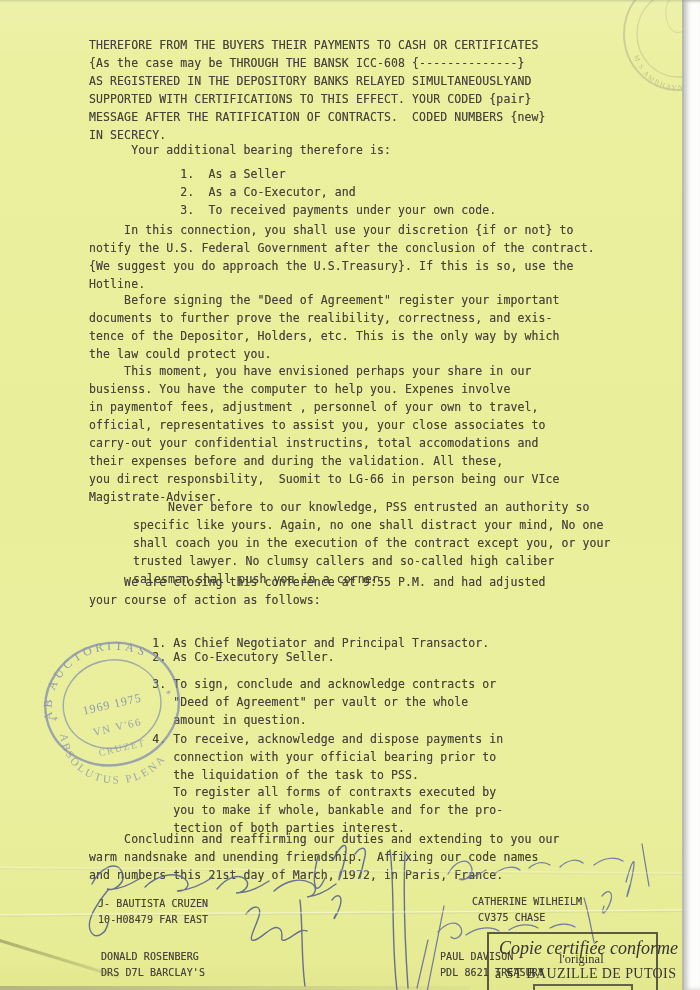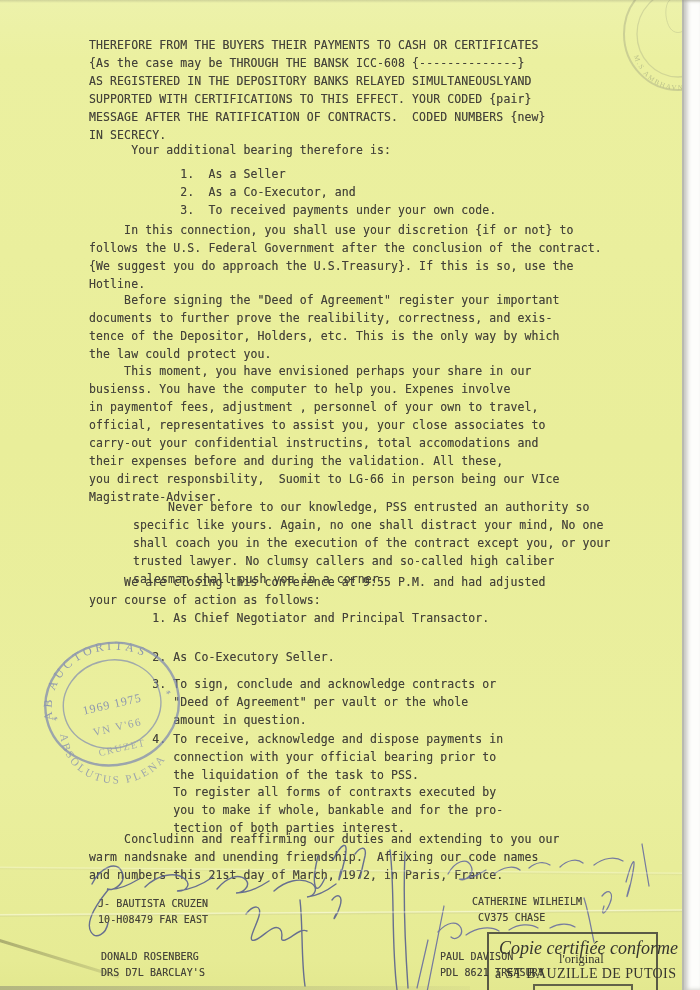--- a/index.html
+++ b/index.html
@@ -53,21 +53,21 @@
 {As the case may be THROUGH THE BANSK ICC-608 {--------------}
 AS REGISTERED IN THE DEPOSITORY BANKS RELAYED SIMULTANEOUSLYAND
 SUPPORTED WITH CERTIFICATIONS TO THIS EFFECT. YOUR CODED {pair}
 MESSAGE AFTER THE RATIFICATION OF CONTRACTS.  CODED NUMBERS {new}
 IN SECRECY.</pre>
   <pre class="typed" style="left:89px;top:129px;">      Your additional bearing therefore is:</pre>
   <pre class="typed" style="left:89px;top:153px;">             1.  As a Seller
              2.  As a Co-Executor, and
              3.  To received payments under your own code.</pre>
   <pre class="typed" style="left:89px;top:209px;">     In this connection, you shall use your discretion {if or not} to
-follows the U.S. Federal Government after the conclusion of the contract.
+notify the U.S. Federal Government after the conclusion of the contract.
 {We suggest you do approach the U.S.Treasury}. If this is so, use the
 Hotline.</pre>
   <pre class="typed" style="left:89px;top:279px;">     Before signing the "Deed of Agreement" register your important
 documents to further prove the realibility, correctness, and exis-
 tence of the Depositor, Holders, etc. This is the only way by which
 the law could protect you.</pre>
   <pre class="typed" style="left:89px;top:350px;">     This moment, you have envisioned perhaps your share in our
 busienss. You have the computer to help you. Expenes involve
 in paymentof fees, adjustment , personnel of your own to travel,
 official, representatives to assist you, your close associates to
@@ -75,21 +75,21 @@
 their expenses before and during the validation. All these,
 you direct responsbility,  Suomit to LG-66 in person being our VIce
 Magistrate-Adviser.</pre>
   <pre class="typed" style="left:89px;top:486px;margin-left:44px;">     Never before to our knowledge, PSS entrusted an authority so
 specific like yours. Again, no one shall distract your mind, No one
 shall coach you in the execution of the contract except you, or your
 trusted lawyer. No clumsy callers and so-called high caliber
 salesman shall push you in a corner.</pre>
   <pre class="typed" style="left:89px;top:561px;">     We are closing this conference at 9:55 P.M. and had adjusted
 your course of action as follows:</pre>
-  <pre class="typed" style="left:89px;top:597px;">         1. As Chief Negotiator and Principal Transactor.</pre>
+  <pre class="typed" style="left:89px;top:622px;">         1. As Chief Negotiator and Principal Transactor.</pre>
   <pre class="typed" style="left:89px;top:636px;">         2. As Co-Executory Seller.</pre>
   <pre class="typed" style="left:89px;top:663px;">         3. To sign, conclude and acknowledge contracts or
             "Deed of Agreement" per vault or the whole
             amount in question.</pre>
   <pre class="typed" style="left:89px;top:718px;">         4. To receive, acknowledge and dispose payments in
             connection with your official bearing prior to
             the liquidation of the task to PSS.</pre>
   <pre class="typed" style="left:89px;top:771px;">            To register all forms of contraxts executed by
             you to make if whole, bankable and for the pro-
             tection of both parties interest.</pre>

